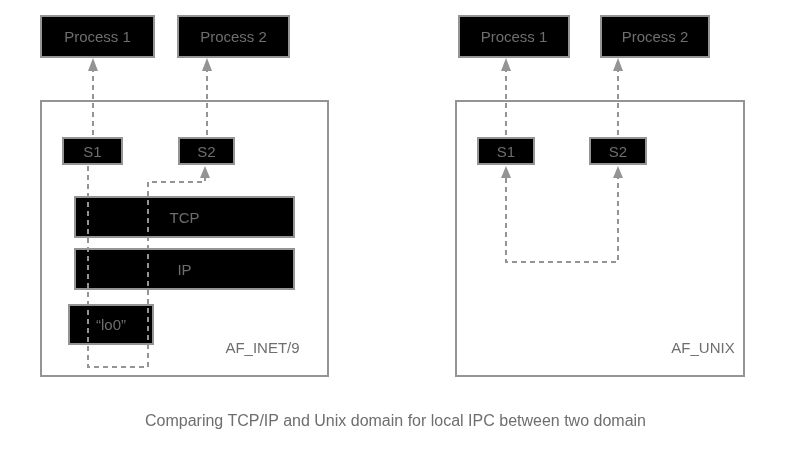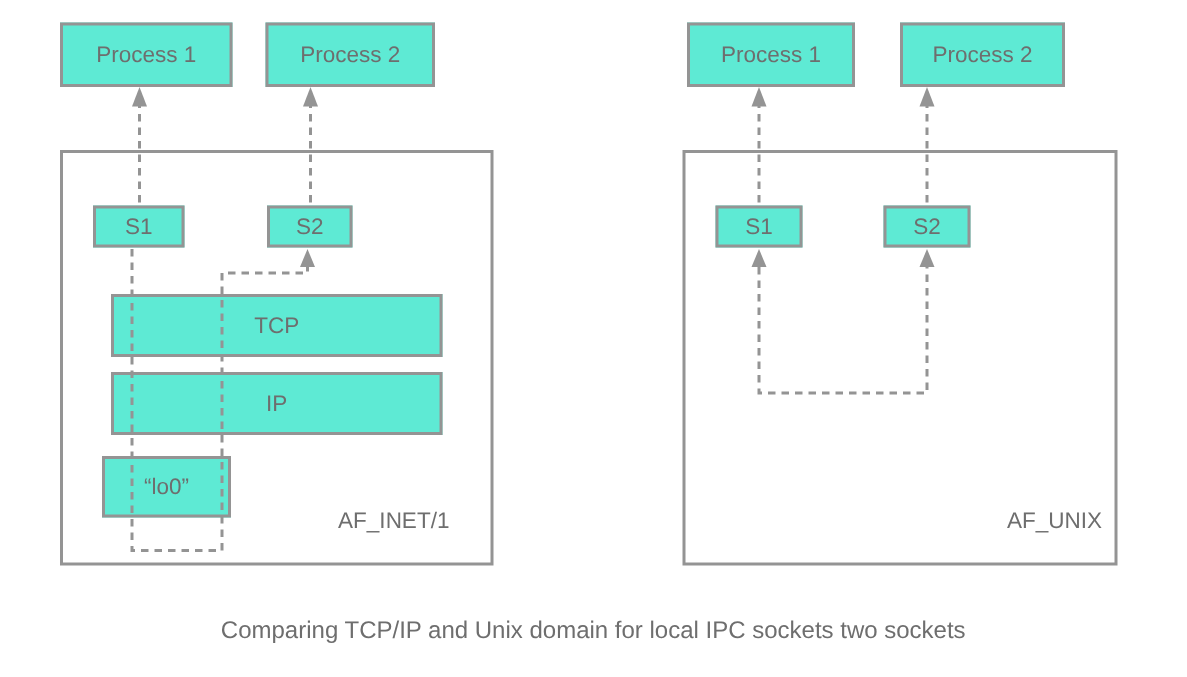--- a/index.html
+++ b/index.html
@@ -11,21 +11,21 @@
   .canvas {
     position: relative;
     width: 791px;
     height: 451px;
     background: var(--bg, #ffffff);
     overflow: hidden;
   }
   .box {
     position: absolute;
     border: 2px solid var(--line, #979797);
-    background: #5eead4;
+    background: #000000;
     color: var(--text, #757575);
     display: flex;
     align-items: center;
     justify-content: center;
     font-size: 15px;
     z-index: 1;
   }
   .region-label {
     position: absolute;
     color: var(--text, #757575);
@@ -72,21 +72,21 @@
 
   <div class="box" style="left:40px; top:100px; width:289px; height:277px; background:transparent;"></div>
 
   <div class="box" style="left:62px; top:137px; width:61px; height:28px;">S1</div>
   <div class="box" style="left:178px; top:137px; width:57px; height:28px;">S2</div>
 
   <div class="box" style="left:74px; top:196px; width:221px; height:42px;">TCP</div>
   <div class="box" style="left:74px; top:248px; width:221px; height:42px;">IP</div>
   <div class="box" style="left:68px; top:304px; width:86px; height:41px;">“lo0”</div>
 
-  <div class="region-label" style="left:205px; top:339px; width:115px;">AF_INET/1</div>
+  <div class="region-label" style="left:205px; top:339px; width:115px;">AF_INET/9</div>
 
   <div class="box" style="left:458px; top:15px; width:112px; height:43px;">Process 1</div>
   <div class="box" style="left:600px; top:15px; width:110px; height:43px;">Process 2</div>
 
   <div class="box" style="left:455px; top:100px; width:290px; height:277px; background:transparent;"></div>
 
   <div class="box" style="left:477px; top:137px; width:58px; height:28px;">S1</div>
   <div class="box" style="left:589px; top:137px; width:58px; height:28px;">S2</div>
 
   <div class="region-label" style="left:648px; top:339px; width:110px;">AF_UNIX</div>
@@ -106,15 +106,15 @@
     <polygon points="506,58 501,71 511,71"></polygon>
 
     <path d="M618 135 V70"></path>
     <polygon points="618,58 613,71 623,71"></polygon>
 
     <path d="M506 178 V262 H618 V178"></path>
     <polygon points="506,166 501,178 511,178"></polygon>
     <polygon points="618,166 613,178 623,178"></polygon>
   </svg>
 
-  <div class="caption">Comparing TCP/IP and Unix domain for local IPC sockets two sockets</div>
+  <div class="caption">Comparing TCP/IP and Unix domain for local IPC between two domain</div>
 
 </div>
 
 </body></html>

